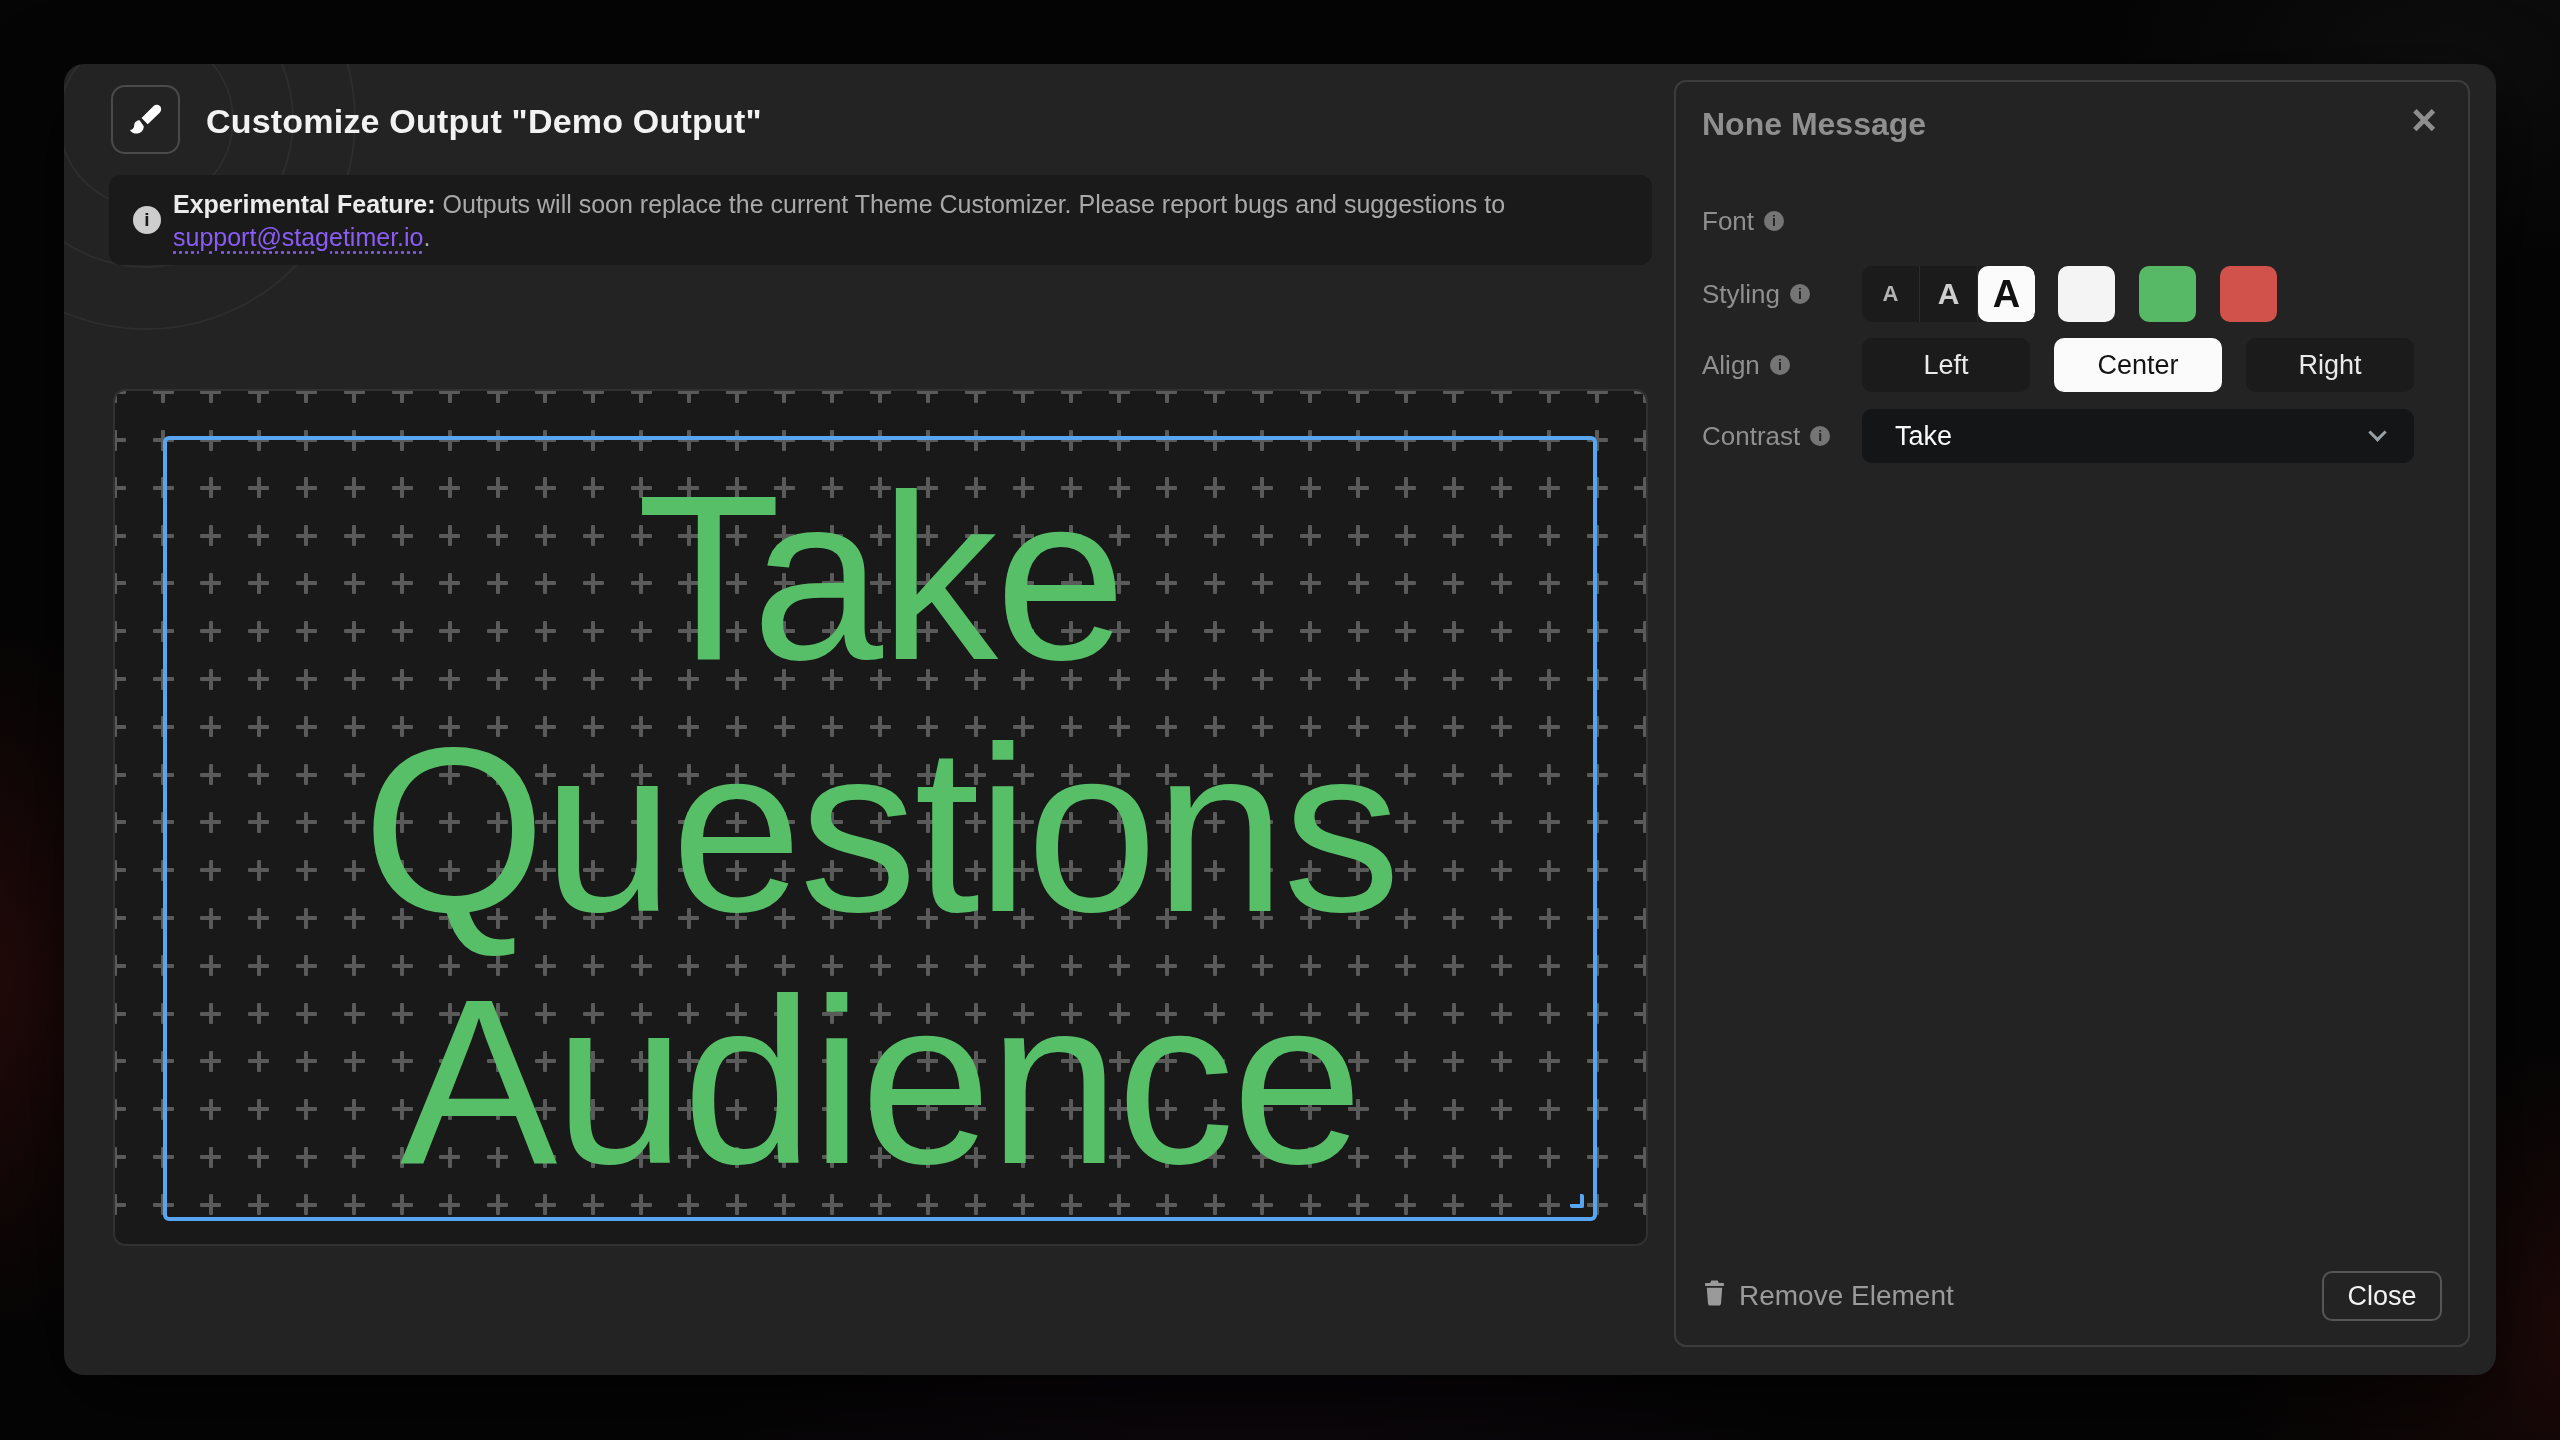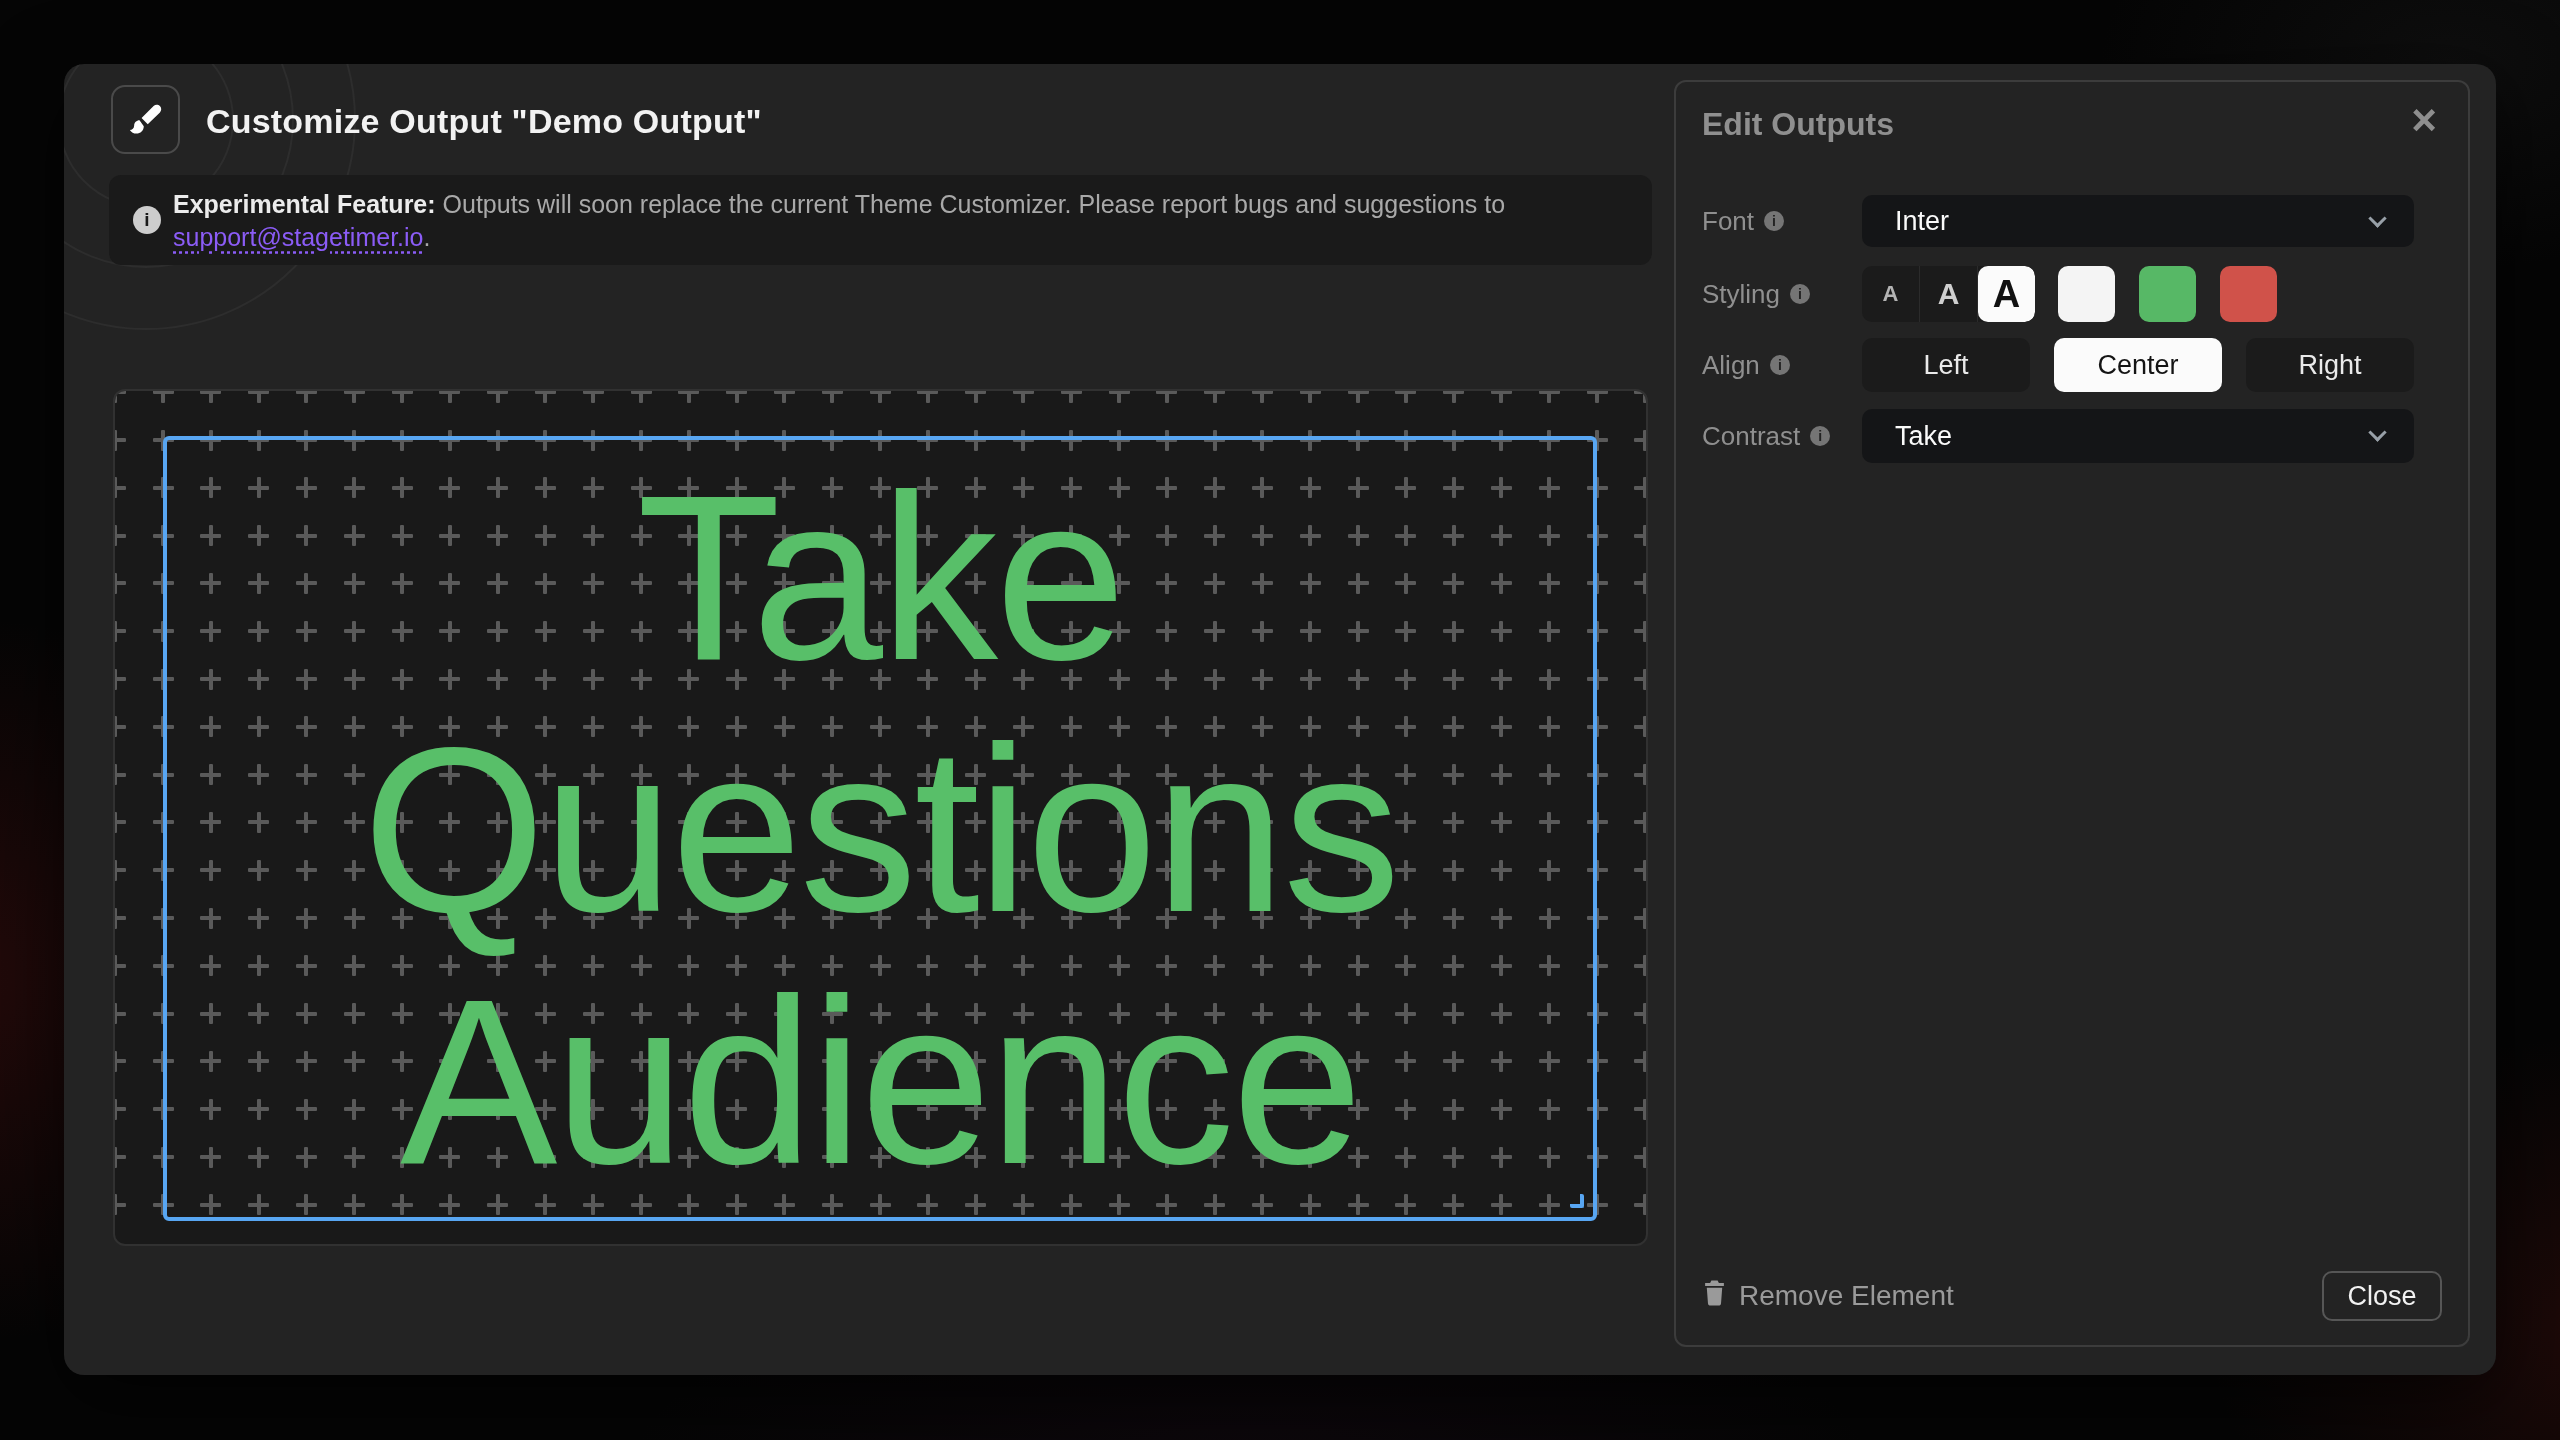--- a/index.html
+++ b/index.html
@@ -771,33 +771,27 @@
       </div>
     <div class="selection" style="border-color: rgb(88, 166, 242);">
       <div class="msg-line" style="color: rgb(88, 191, 105);">Take</div>
       <div class="msg-line" style="color: rgb(88, 191, 105);">Questions</div>
       <div class="msg-line" style="color: rgb(88, 191, 105);">Audience</div>
       <div class="resize-handle"></div>
     </div>
   </div>
 
   <div class="panel">
-    <div class="panel-title">Edit Outputs</div>
+    <div class="panel-title">None Message</div>
     <div class="panel-close">×</div>
 
     <div class="row row-font">
       <div class="label-wrap">
         <span class="row-label">Font</span>
         <span class="info-dot">i</span>
-      </div>
-      <div class="control">
-        <div class="select">
-          <span class="select-value">Inter</span>
-          <span class="chevron"></span>
-        </div>
       </div>
     </div>
 
     <div class="row row-styling">
       <div class="label-wrap">
         <span class="row-label">Styling</span>
         <span class="info-dot">i</span>
       </div>
       <div class="control swatch-row">
         <div class="seg-group">

